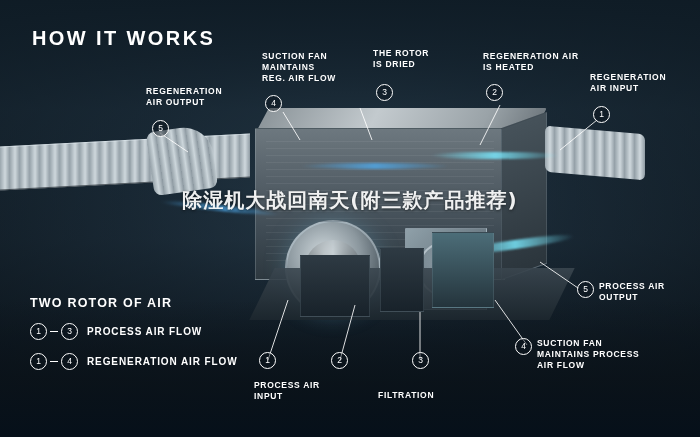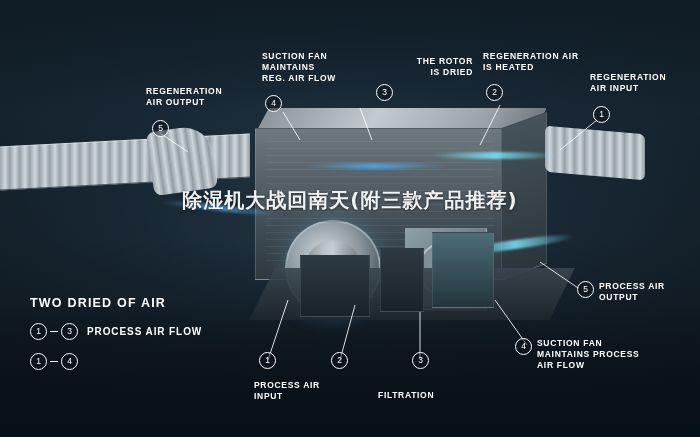--- a/index.html
+++ b/index.html
@@ -287,31 +287,32 @@
       <path d="M500,105 L480,145"></path>
       <path d="M597,120 L560,150"></path>
       <path d="M268,360 L288,300"></path>
       <path d="M340,360 L355,305"></path>
       <path d="M420,360 L420,312"></path>
       <path d="M527,345 L495,300"></path>
       <path d="M578,288 L540,262"></path>
     </g>
   </svg>
 
+  <div class="title">HOW IT WORKS</div>
 
   <div class="label" style="left:146px;top:86px;width:110px;">REGENERATION
 AIR OUTPUT</div>
   <div class="num" style="left:152px;top:120px;">5</div>
 
   <div class="label" style="left:262px;top:51px;width:105px;">SUCTION FAN
 MAINTAINS
 REG. AIR FLOW</div>
   <div class="num" style="left:265px;top:95px;">4</div>
 
-  <div class="label" style="left:373px;top:56px;width:100px;text-align:right;">THE ROTOR
+  <div class="label" style="left:373px;top:48px;width:100px;">THE ROTOR
 IS DRIED</div>
   <div class="num" style="left:376px;top:84px;">3</div>
 
   <div class="label" style="left:483px;top:51px;width:115px;">REGENERATION AIR
 IS HEATED</div>
   <div class="num" style="left:486px;top:84px;">2</div>
 
   <div class="label" style="left:590px;top:72px;width:100px;">REGENERATION
 AIR INPUT</div>
   <div class="num" style="left:593px;top:106px;">1</div>
@@ -328,31 +329,32 @@
   <div class="num" style="left:259px;top:352px;">1</div>
   <div class="label" style="left:254px;top:380px;width:100px;">PROCESS AIR
 INPUT</div>
 
   <div class="num" style="left:331px;top:352px;">2</div>
   <div class="label" style="left:350px;top:390px;width:80px;margin-left:28px;">FILTRATION</div>
 
   <div class="num" style="left:412px;top:352px;">3</div>
 
   <div class="legend">
-    <div class="legend-title">TWO DRIED OF AIR</div>
+    <div class="legend-title">TWO ROTOR OF AIR</div>
 
     <div class="legend-row">
       <span class="num legend-circle">1</span>
       <span class="legend-dash"></span>
       <span class="num legend-circle">3</span>
       <span class="legend-text">PROCESS AIR FLOW</span>
     </div>
 
     <div class="legend-row">
       <span class="num legend-circle">1</span>
       <span class="legend-dash"></span>
       <span class="num legend-circle">4</span>
+      <span class="legend-text">REGENERATION AIR FLOW</span>
     </div>
   </div>
 
   <div class="watermark">除湿机大战回南天(附三款产品推荐)</div>
 
 </div>
 
 </body></html>

